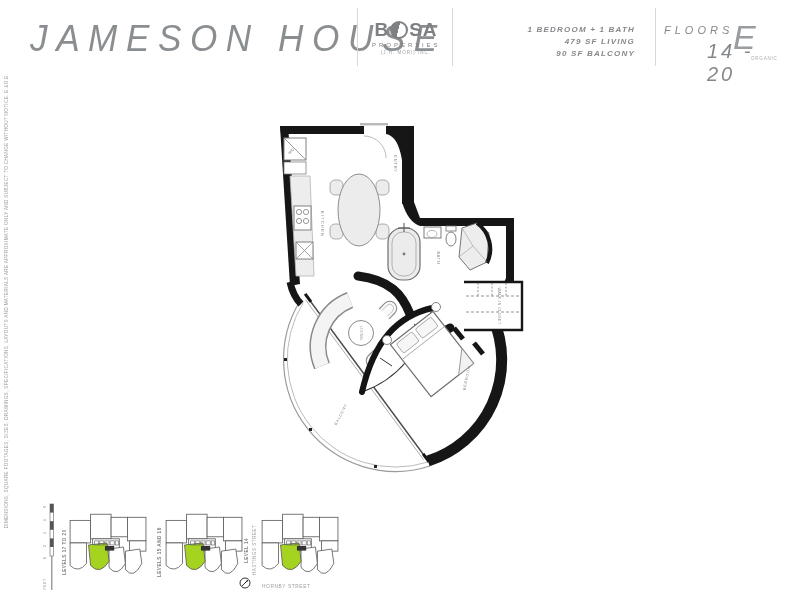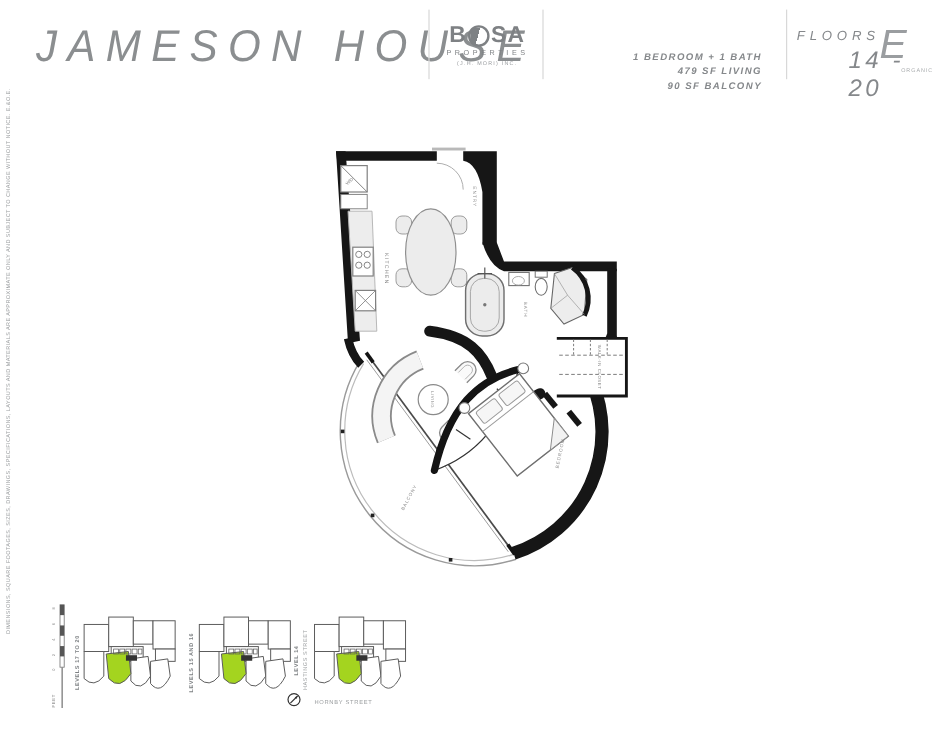--- a/index.html
+++ b/index.html
@@ -10,21 +10,21 @@
          letter-spacing:9px;color:#8b8e90;white-space:nowrap;transform:scaleX(.95);transform-origin:left;}
   .vdiv{position:absolute;top:8px;height:58px;width:1px;background:#d8d8d8;}
   .vdiv1{left:357px;} .vdiv2{left:452px;} .vdiv3{left:655px;}
   .brand{position:absolute;left:372px;top:20px;width:68px;text-align:center;color:#7e8184;}
   .brand-name{font-size:19px;font-weight:bold;letter-spacing:1px;line-height:20px;display:flex;align-items:center;justify-content:center;}
   .logo-o{display:inline-block;width:14px;height:14px;border:2.5px solid #7e8184;border-radius:50%;
           background:linear-gradient(105deg,#7e8184 46%,#fff 46%);margin:0 1px;}
   .brand-sub{font-size:6px;letter-spacing:3px;margin-top:2px;}
   .brand-sub2{font-size:4.5px;letter-spacing:1px;margin-top:2px;color:#9a9da0;}
   .unit-info{position:absolute;left:455px;top:24px;width:180px;text-align:right;
-             font-size:8px;font-weight:bold;font-style:italic;letter-spacing:1.2px;line-height:12px;color:#85888b;margin-top:18px;}
+             font-size:8px;font-weight:bold;font-style:italic;letter-spacing:1.2px;line-height:12px;color:#85888b;}
   .floors{position:absolute;left:664px;top:24px;font-style:italic;color:#85888b;}
   .floors .fl1{font-size:11px;letter-spacing:4px;}
   .floors .fl2{font-size:20px;letter-spacing:3px;margin-top:4px;margin-left:43px;}
   .plan-code{position:absolute;left:733px;top:18px;color:#9a9da0;}
   .plan-code .letter{font-size:34px;font-style:italic;}
   .plan-code .name{position:absolute;left:18px;top:38px;font-size:4.5px;letter-spacing:.8px;color:#a8abad;}
   
   .disclaimer{position:absolute;left:-237px;top:297px;width:490px;height:8px;
               transform:rotate(-90deg);font-size:4.6px;letter-spacing:.35px;color:#9b9ea0;
               text-align:center;white-space:nowrap;}

